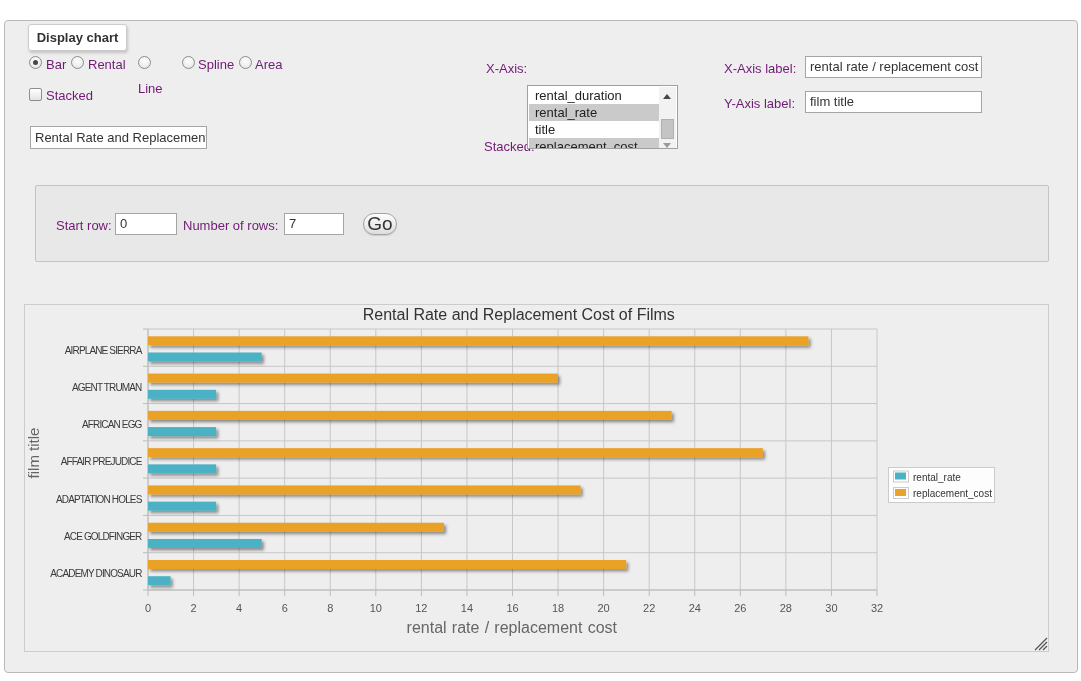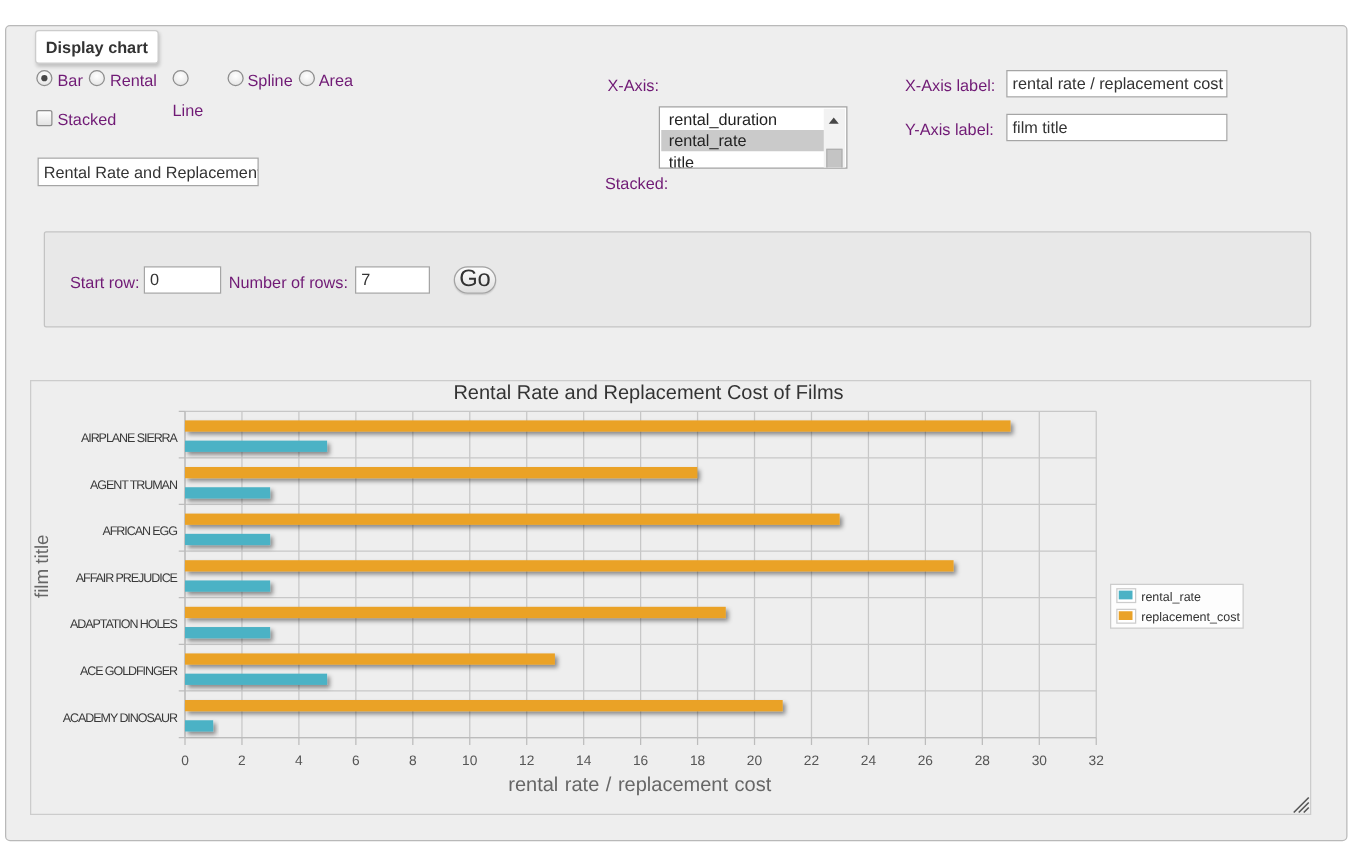--- a/index.html
+++ b/index.html
@@ -15,21 +15,21 @@
   .checkbox{width:13px;height:13px;border:1px solid #8d8d8d;border-radius:2px;background:linear-gradient(#fff,#e3e3e3);}
   .ti{border:1px solid #a5a5a5;background:#fff;color:#333;font-size:13px;line-height:20px;padding:0 4px;white-space:nowrap;overflow:hidden;}
   .lab{font-size:13px;color:#701a75;}
   .grybox{left:35px;top:185px;width:1014px;height:77px;background:#e8e8e8;border:1px solid #c3c3c3;border-radius:2px;}
   .gobtn{left:363px;top:213px;width:34px;height:22px;border:1px solid #a3a3a3;border-radius:11px;
           background:linear-gradient(#fdfdfd,#dedede);font-size:19px;color:#333;text-align:center;line-height:20px;box-shadow:0 1px 1px rgba(0,0,0,0.12);}
   .chartbox{left:24px;top:304px;width:1025px;height:348px;background:#eeeeee;border:1px solid #ccc;}
   .sel{left:528px;top:57px;width:154px;height:23px;background:#fff;border:1px solid #a0a0a0;}
   .sel .txt{position:absolute;left:7px;top:0;line-height:22px;font-size:13px;color:#333;}
   .sel .arr{position:absolute;right:6px;top:9px;width:0;height:0;border-left:3.5px solid transparent;border-right:3.5px solid transparent;border-top:5px solid #111;}
-  .mlist{left:527px;top:85px;width:151px;height:50px;background:#fff;border:1px solid #a0a0a0;overflow:hidden;}
+  .mlist{left:527px;top:85px;width:151px;height:64px;background:#fff;border:1px solid #a0a0a0;overflow:hidden;}
   .mitem{position:absolute;left:1px;width:132px;height:17px;line-height:17px;padding-left:6px;font-size:13px;color:#222;}
   .msel{background:#cacaca;}
   .sbar{position:absolute;right:1px;top:1px;width:17px;height:67px;background:#f2f2f2;}
   .sb-thumb{position:absolute;left:2px;top:32px;width:13px;height:20px;background:#c4c4c4;border:1px solid #b0b0b0;}
   .arr-up{position:absolute;left:4px;top:7px;width:0;height:0;border-left:4.5px solid transparent;border-right:4.5px solid transparent;border-bottom:5px solid #474747;}
   .arr-dn{position:absolute;left:4px;bottom:6px;width:0;height:0;border-left:4.5px solid transparent;border-right:4.5px solid transparent;border-top:5px solid #9a9a9a;}
 </style></head>
 <body>
 <div id="stage">
   <div class="abs fieldset"></div>

